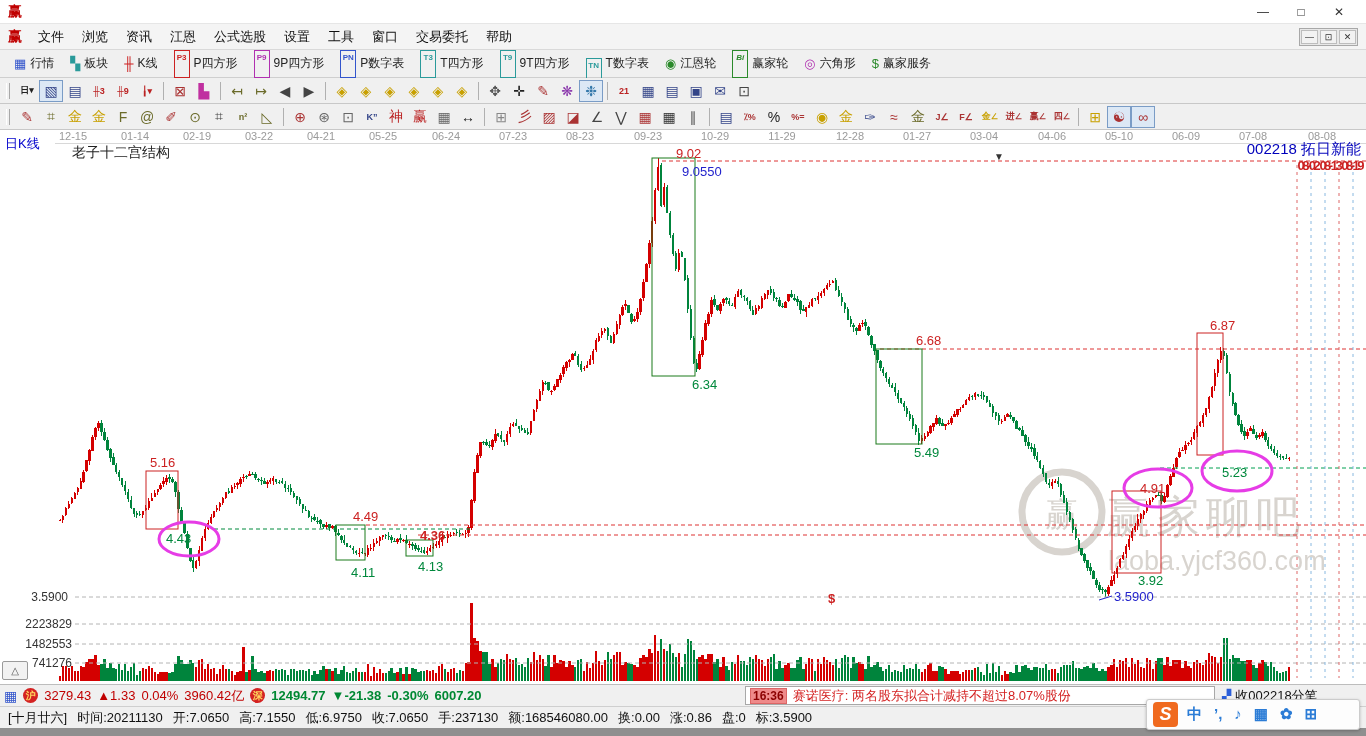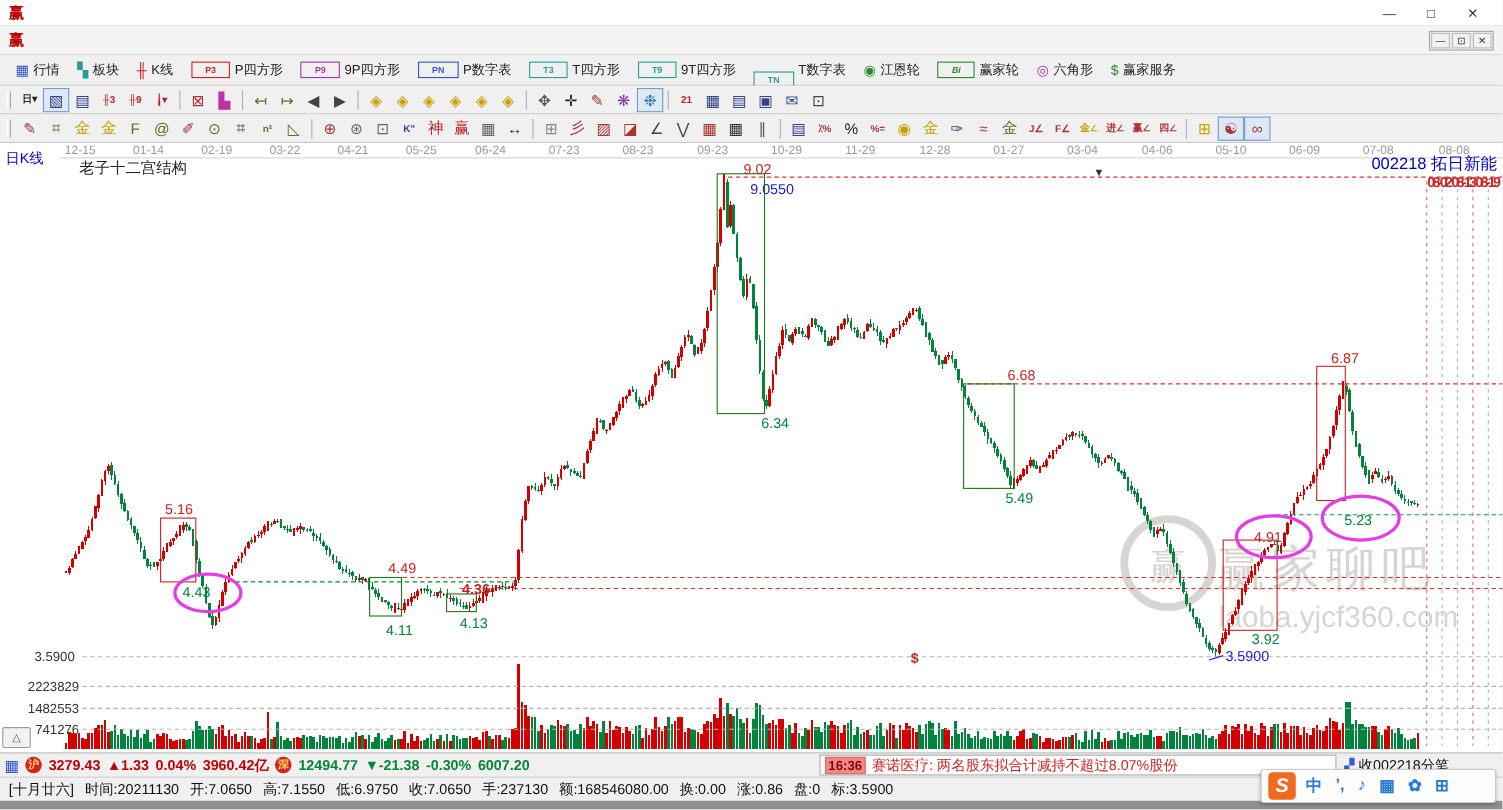--- a/index.html
+++ b/index.html
@@ -13,22 +13,22 @@
   .wbtn{width:38px;text-align:center;font-size:12px;color:#333;cursor:default;}
   .menubar{position:absolute;top:24px;left:0;width:1366px;height:26px;background:#f4f4f4;
     display:flex;align-items:center;padding:0 8px;border-bottom:1px solid #d9d9d9;}
   .menu-item{font-size:13px;padding:3px 9px;color:#111;}
   .mdictrls{margin-left:auto;display:flex;gap:2px;border:1px solid #a8a8a8;padding:1px;background:#e8e8e8;}
   .mdibtn{width:17px;height:14px;font-size:9px;line-height:13px;text-align:center;border:1px solid #bdbdbd;background:#f2f2f2;color:#333;}
   .ftoolbar{position:absolute;top:50px;left:0;width:1366px;height:28px;background:#f0f0f0;
     display:flex;align-items:center;padding:0 6px;border-bottom:1px solid #cfcfcf;}
   .fbtn{display:flex;align-items:center;gap:4px;padding:2px 8px;font-size:12px;color:#222;}
   .fico{font-size:13px;line-height:15px;}
-  .fico.box{min-width:16px;height:15px;border:1px solid;font-size:8px;font-weight:bold;
-    text-align:left;line-height:13px;padding:0 12px;}
+  .fico.box{min-width:16px;height:28px;border:1px solid;font-size:8px;font-weight:bold;
+    text-align:center;line-height:13px;padding:0 1px;}
   .toolrow{position:absolute;left:0;width:1366px;height:26px;background:#f0f0f0;
     display:flex;align-items:center;padding:0 4px;border-bottom:1px solid #c8c8c8;}
   #toolrow1{top:78px;} #toolrow2{top:104px;}
   .grip{width:4px;height:16px;border-left:1px solid #ffffff;border-right:1px solid #a8a8a8;margin:0 5px 0 2px;}
   .tbtn{width:24px;height:22px;display:flex;align-items:center;justify-content:center;
     font-size:14px;border:1px solid transparent;}
   .tbtn.pressed{border:1px solid #7a9cc6;background:#dce8f5;}
   .sep{width:1px;height:18px;background:#b0b0b0;margin:0 4px;}
   .chart{position:absolute;top:130px;left:0;width:1366px;height:554px;background:#ffffff;}
   .lbl{position:absolute;white-space:nowrap;}
@@ -36,21 +36,21 @@
   .structure{left:72px;top:14px;font-size:14px;color:#222;}
   .stockcode{right:5px;top:10px;font-size:15px;color:#0000bb;}
   .overlapdates{right:4px;top:28px;font-size:13px;color:#cc2222;letter-spacing:-2.5px;font-weight:bold;}
   .expandbtn{position:absolute;left:2px;top:531px;width:26px;height:19px;font-size:10px;
     background:#f2f2f2;border:1px solid #9a9a9a;border-radius:2px;color:#555;}
   .statusbar{position:absolute;top:684px;left:0;width:1366px;height:22px;background:#f0f0f0;
     border-top:1px solid #bdbdbd;display:flex;align-items:center;gap:6px;padding-left:4px;font-size:13px;}
   .tblico{color:#3355cc;font-size:14px;}
   .mkt-ico{width:15px;height:15px;border-radius:50%;background:#d42222;color:#ffd75e;
     font-size:10px;font-weight:bold;line-height:15px;text-align:center;flex:0 0 auto;}
-  .idx.red{color:#c00000;font-weight:bold;}
+  .idx.red{color:#c00000;font-weight:normal;}
   .idx.green{color:#008833;font-weight:bold;}
   .news{position:absolute;left:745px;top:1px;width:470px;height:19px;background:#ffffff;
     border:1px solid #a8a8a8;display:flex;align-items:center;gap:6px;overflow:hidden;
     padding:0 4px;font-size:13px;white-space:nowrap;}
   .headline{color:#d42222;}
   .badge{background:#ef8a8a;color:#8b0000;font-weight:bold;font-size:12px;padding:0 2px;border:1px solid #d66;}
   .tail{position:absolute;left:1222px;top:2px;display:flex;gap:4px;font-size:13px;color:#111;align-items:center;}
   .tailico{color:#2b5fd9;font-size:12px;}
   .infobar{position:absolute;top:706px;left:0;width:1366px;height:22px;background:#f0f0f0;
     border-top:1px solid #cfcfcf;display:flex;align-items:center;gap:10px;padding-left:8px;
@@ -70,20 +70,32 @@
   <span class="appico">赢</span>
   <span class="wctrls" id="wctrls">
       <span class="wbtn">—</span>
       <span class="wbtn">□</span>
       <span class="wbtn">✕</span>
     </span>
 </div>
 
 <div class="menubar">
   <span class="appico">赢</span>
+  <span id="menuitems" style="display:flex">
+      <span class="menu-item">文件</span>
+      <span class="menu-item">浏览</span>
+      <span class="menu-item">资讯</span>
+      <span class="menu-item">江恩</span>
+      <span class="menu-item">公式选股</span>
+      <span class="menu-item">设置</span>
+      <span class="menu-item">工具</span>
+      <span class="menu-item">窗口</span>
+      <span class="menu-item">交易委托</span>
+      <span class="menu-item">帮助</span>
+    </span>
   <span class="mdictrls" id="mdictrls">
       <span class="mdibtn">—</span>
       <span class="mdibtn">⊡</span>
       <span class="mdibtn">✕</span>
     </span>
 </div>
 
 <div class="ftoolbar" id="ftoolbar">
     <div class="fbtn">
       <span class="fico" style="color: rgb(51, 85, 204);">▦</span>

